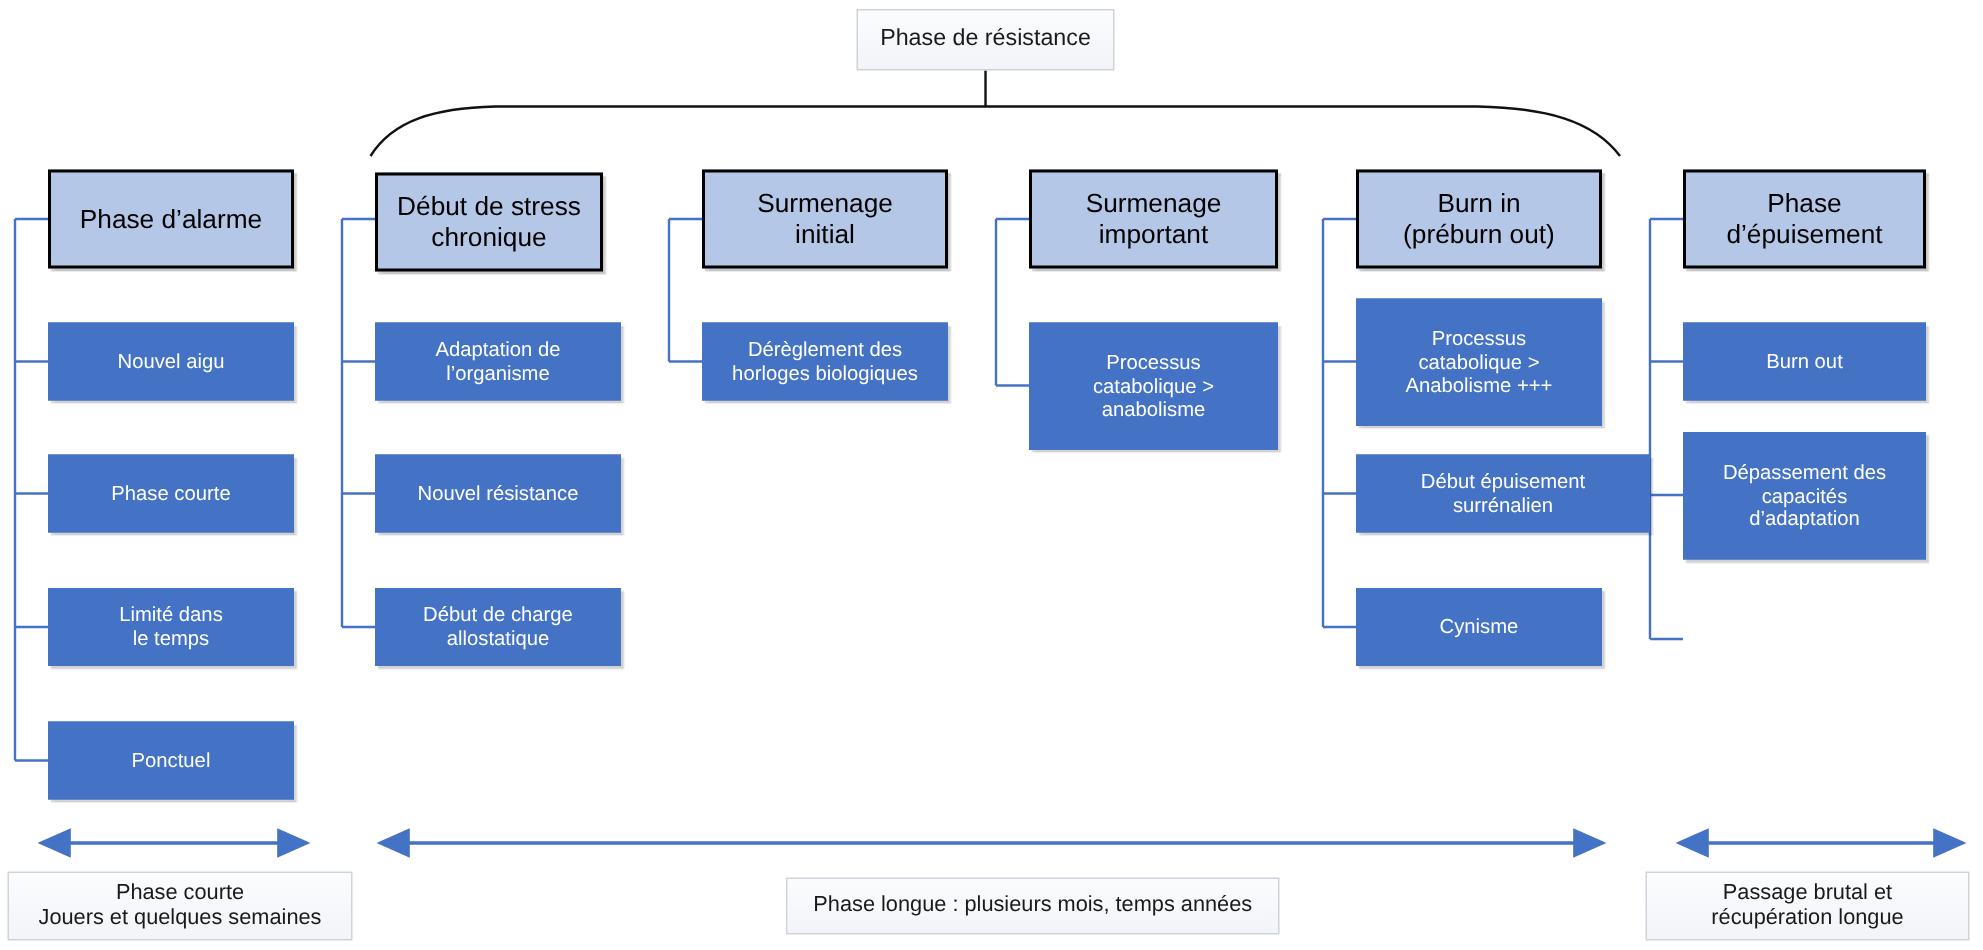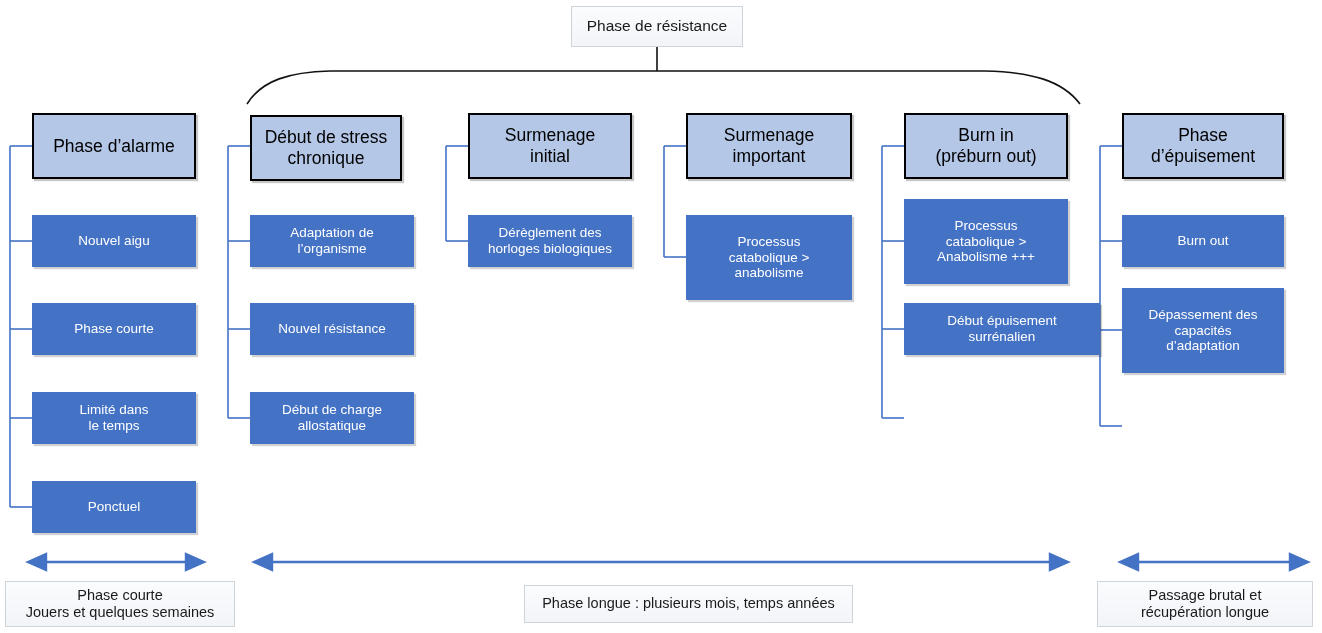--- a/index.html
+++ b/index.html
@@ -177,20 +177,23 @@
 
   <div class="box box-head" style="left:904px; top:113px; width:164px; height:66px;">
     <span>Burn in<br>(préburn out)</span>
   </div>
   <div class="box box-sub" style="left:904px; top:199px; width:164px; height:85px;">
     <span>Processus<br>catabolique &gt;<br>Anabolisme +++</span>
   </div>
   <div class="box box-sub" style="left:904px; top:303px; width:196px; height:52px;">
     <span>Début épuisement<br>surrénalien</span>
   </div>
+  <div class="box box-sub" style="left:904px; top:392px; width:164px; height:52px;">
+    <span>Cynisme</span>
+  </div>
 
   <div class="box box-head" style="left:1122px; top:113px; width:162px; height:66px;">
     <span>Phase<br>d’épuisement</span>
   </div>
   <div class="box box-sub" style="left:1122px; top:215px; width:162px; height:52px;">
     <span>Burn out</span>
   </div>
   <div class="box box-sub" style="left:1122px; top:288px; width:162px; height:85px;">
     <span>Dépassement des<br>capacités<br>d’adaptation</span>
   </div>

